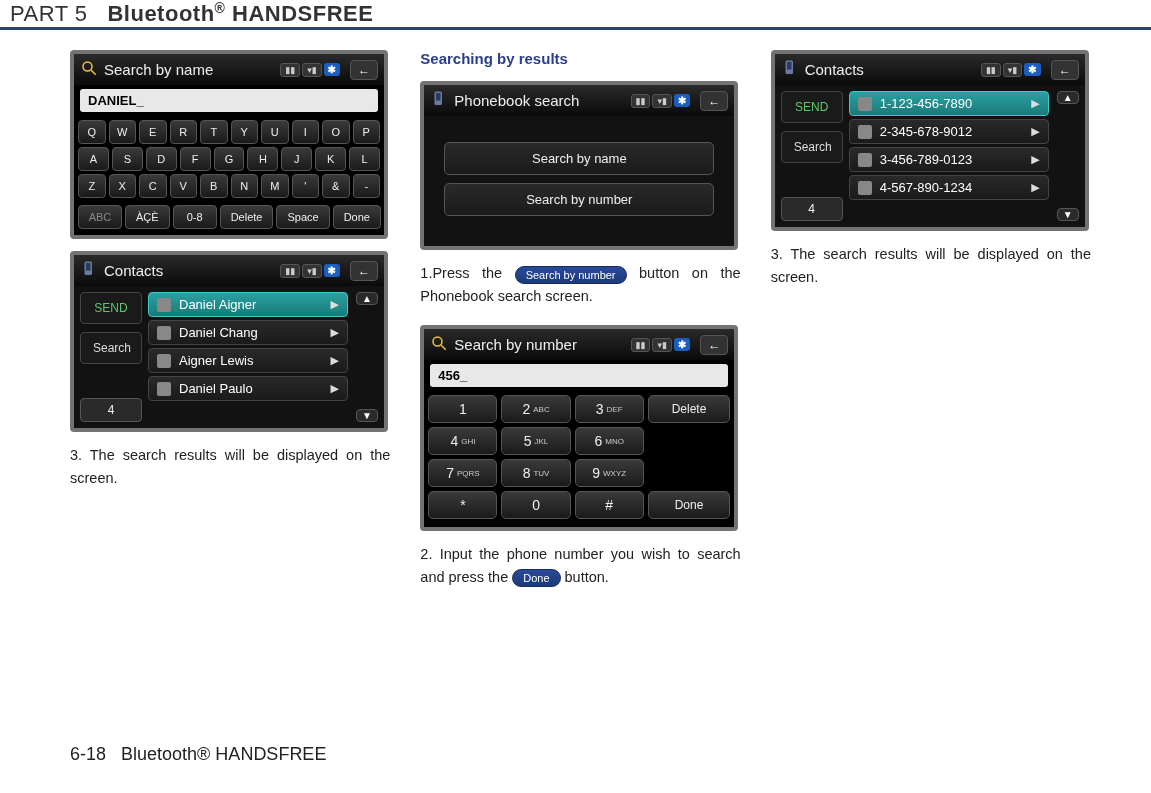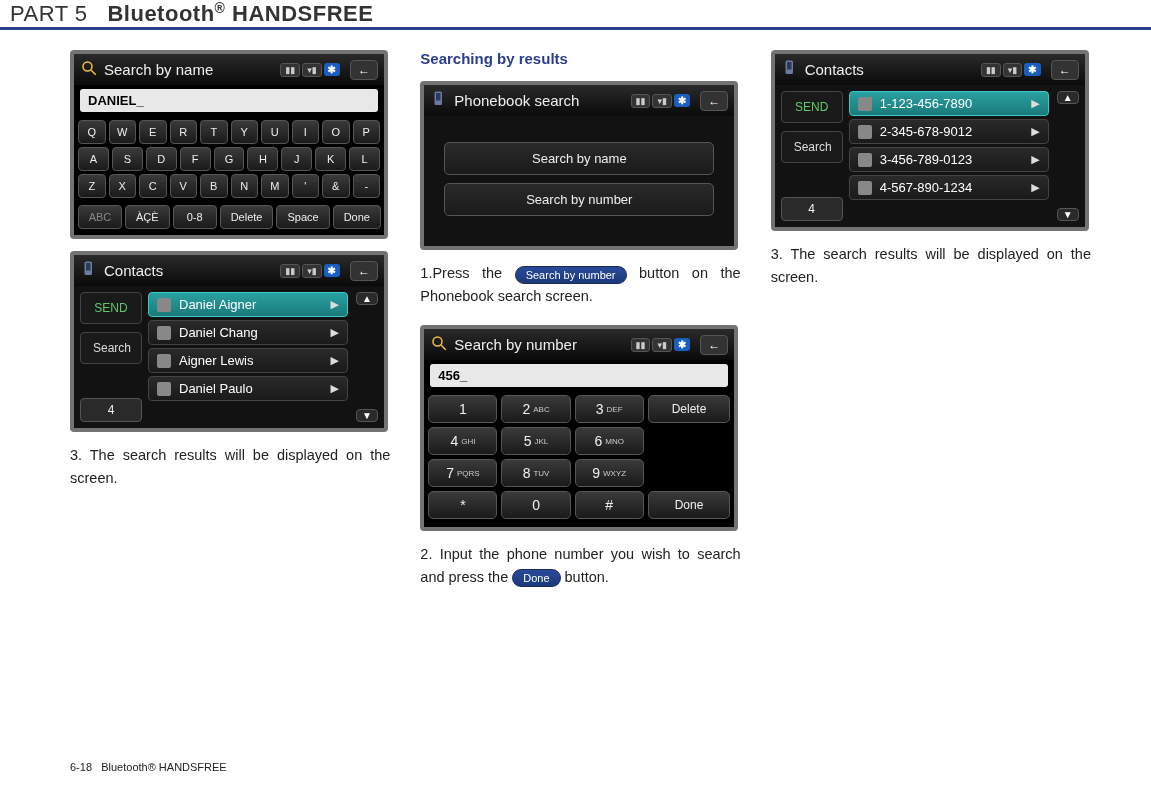--- a/index.html
+++ b/index.html
@@ -265,23 +265,23 @@
     justify-content: center;
     font-size: 12px;
     color: #eee;
     gap: 3px;
   }
   .num-key .dig { font-size: 14px; }
   .num-key .letters { font-size: 8px; color: #ccc; }
   .num-key.side { flex: 1.2; }
   .footer {
     position: absolute;
-    bottom: 20px;
+    bottom: 28px;
     left: 70px;
-    font-size: 11px;
+    font-size: 18px;
     color: #222;
   }
   .magnifier-icon svg { width:18px; height:18px; }
 </style>
 </head>
 <body>
 
 <div class="page-header">
   <span class="page-header-text">
     <span>PART 5</span>&nbsp;&nbsp;

